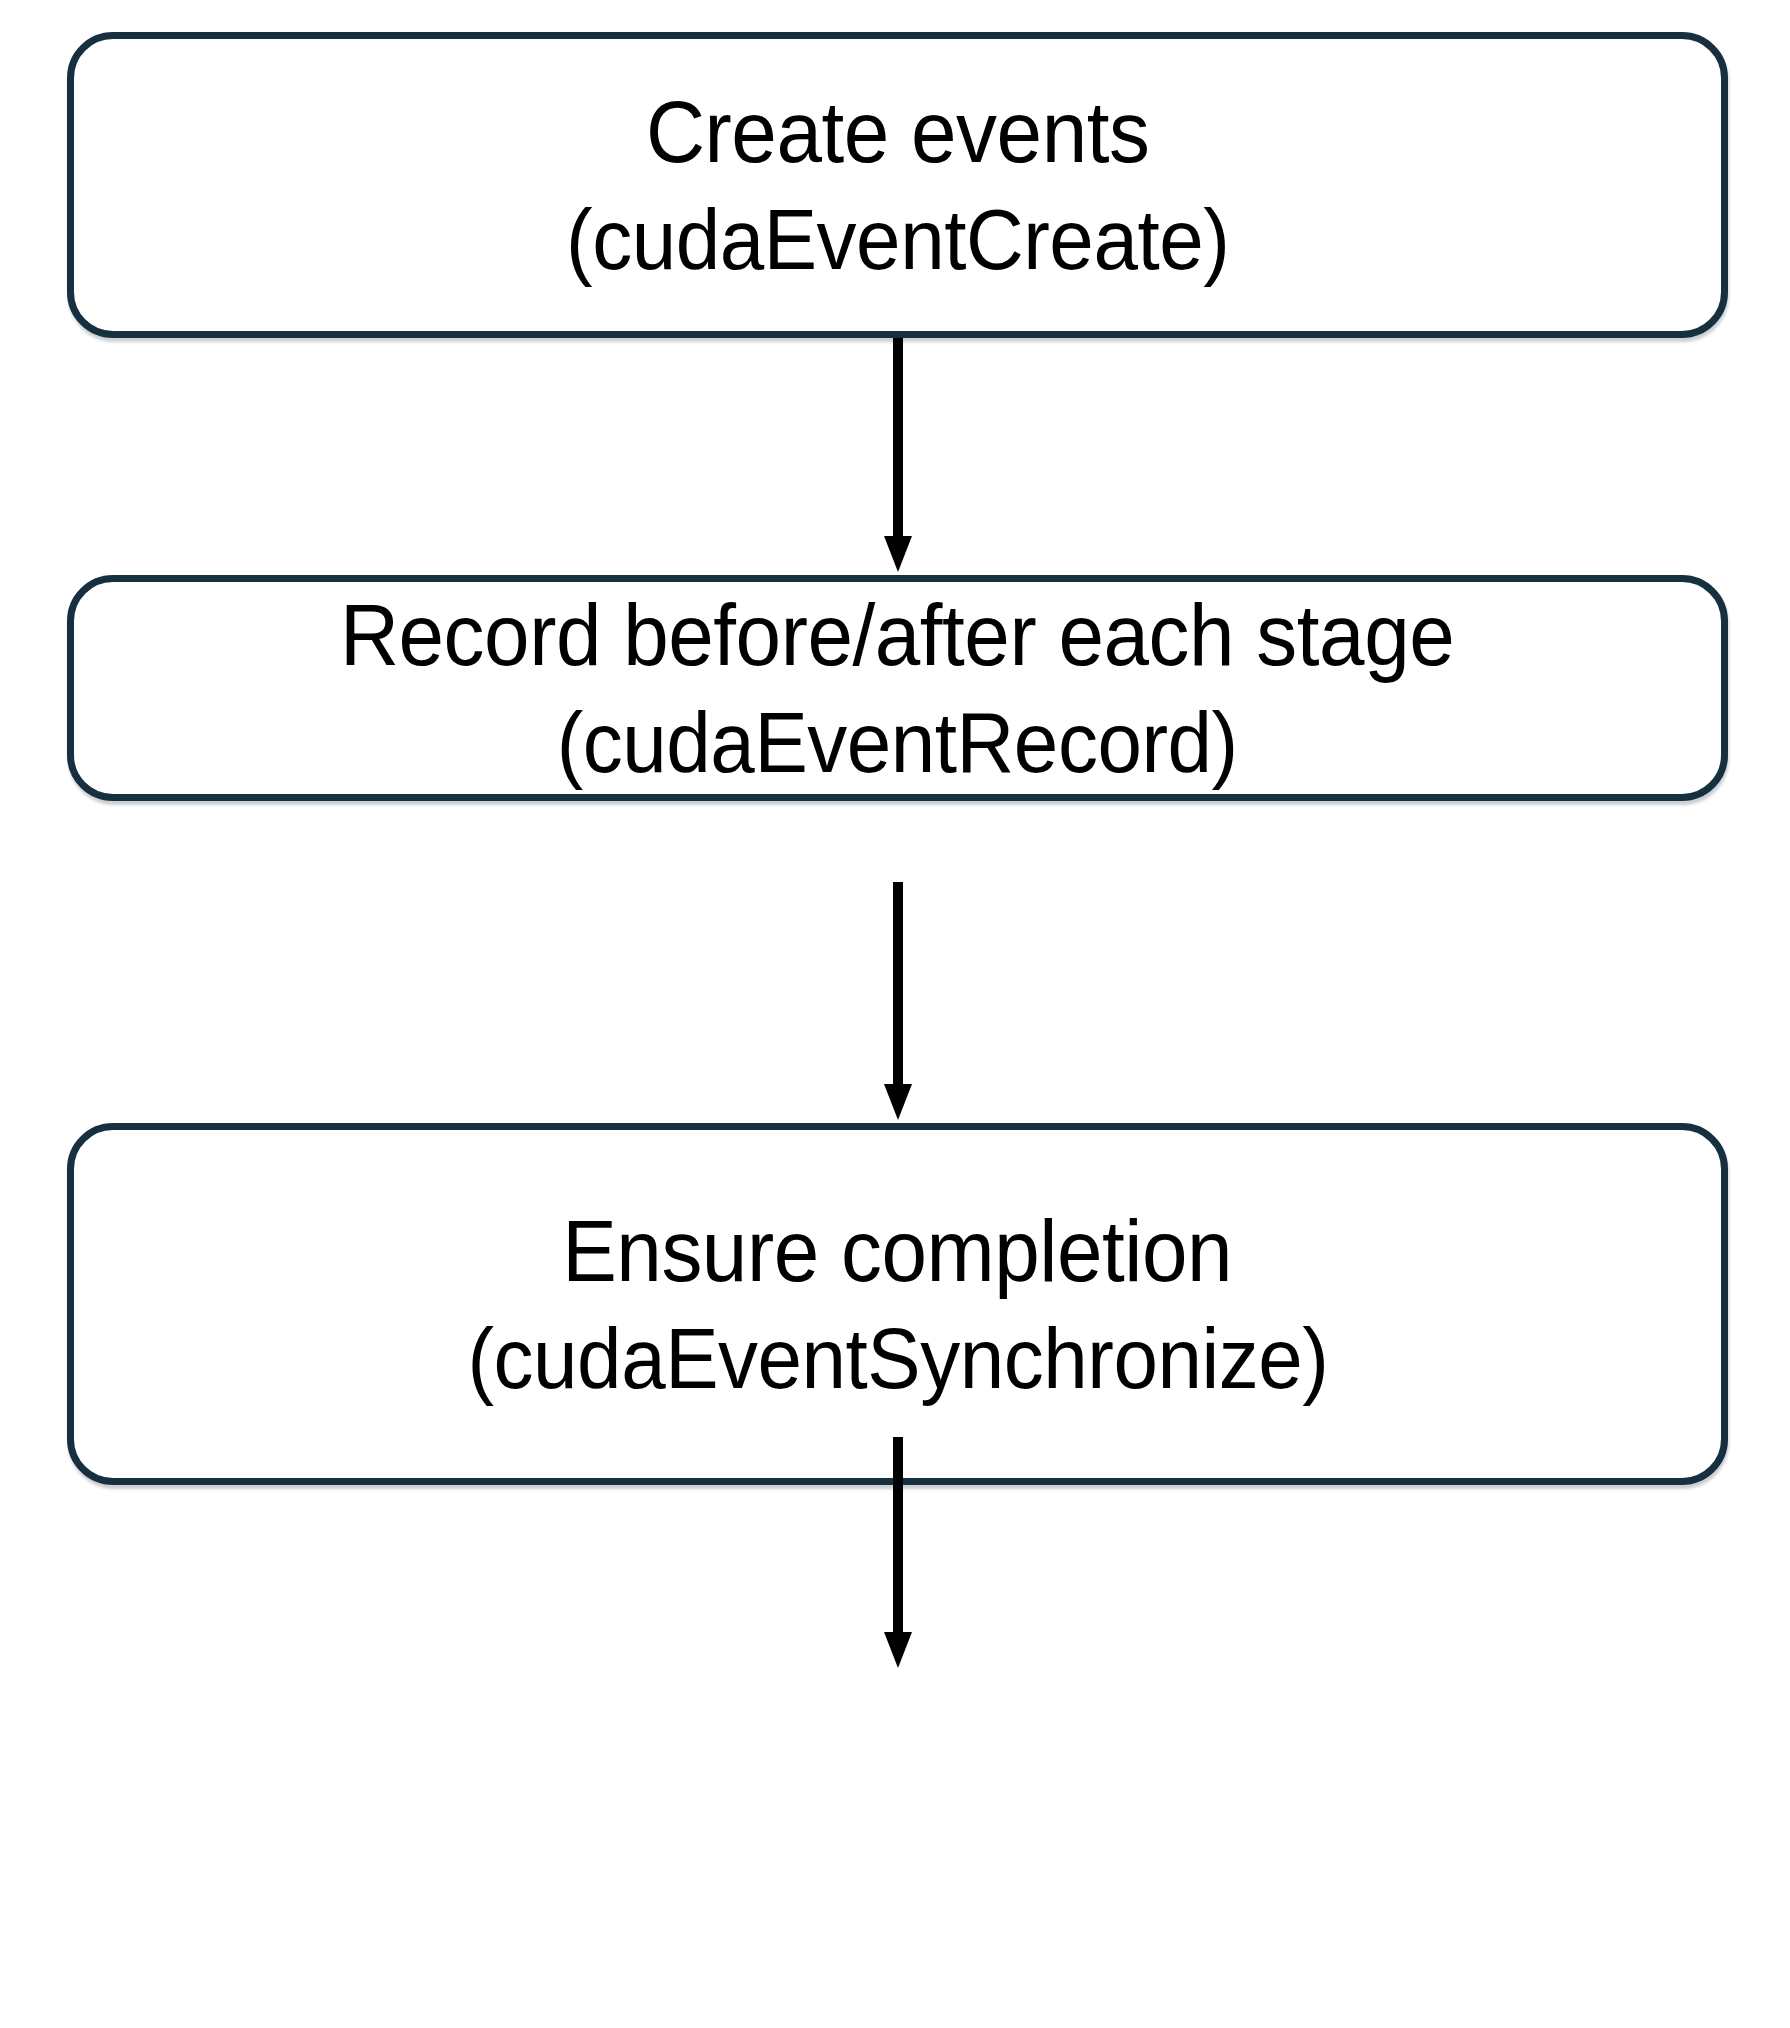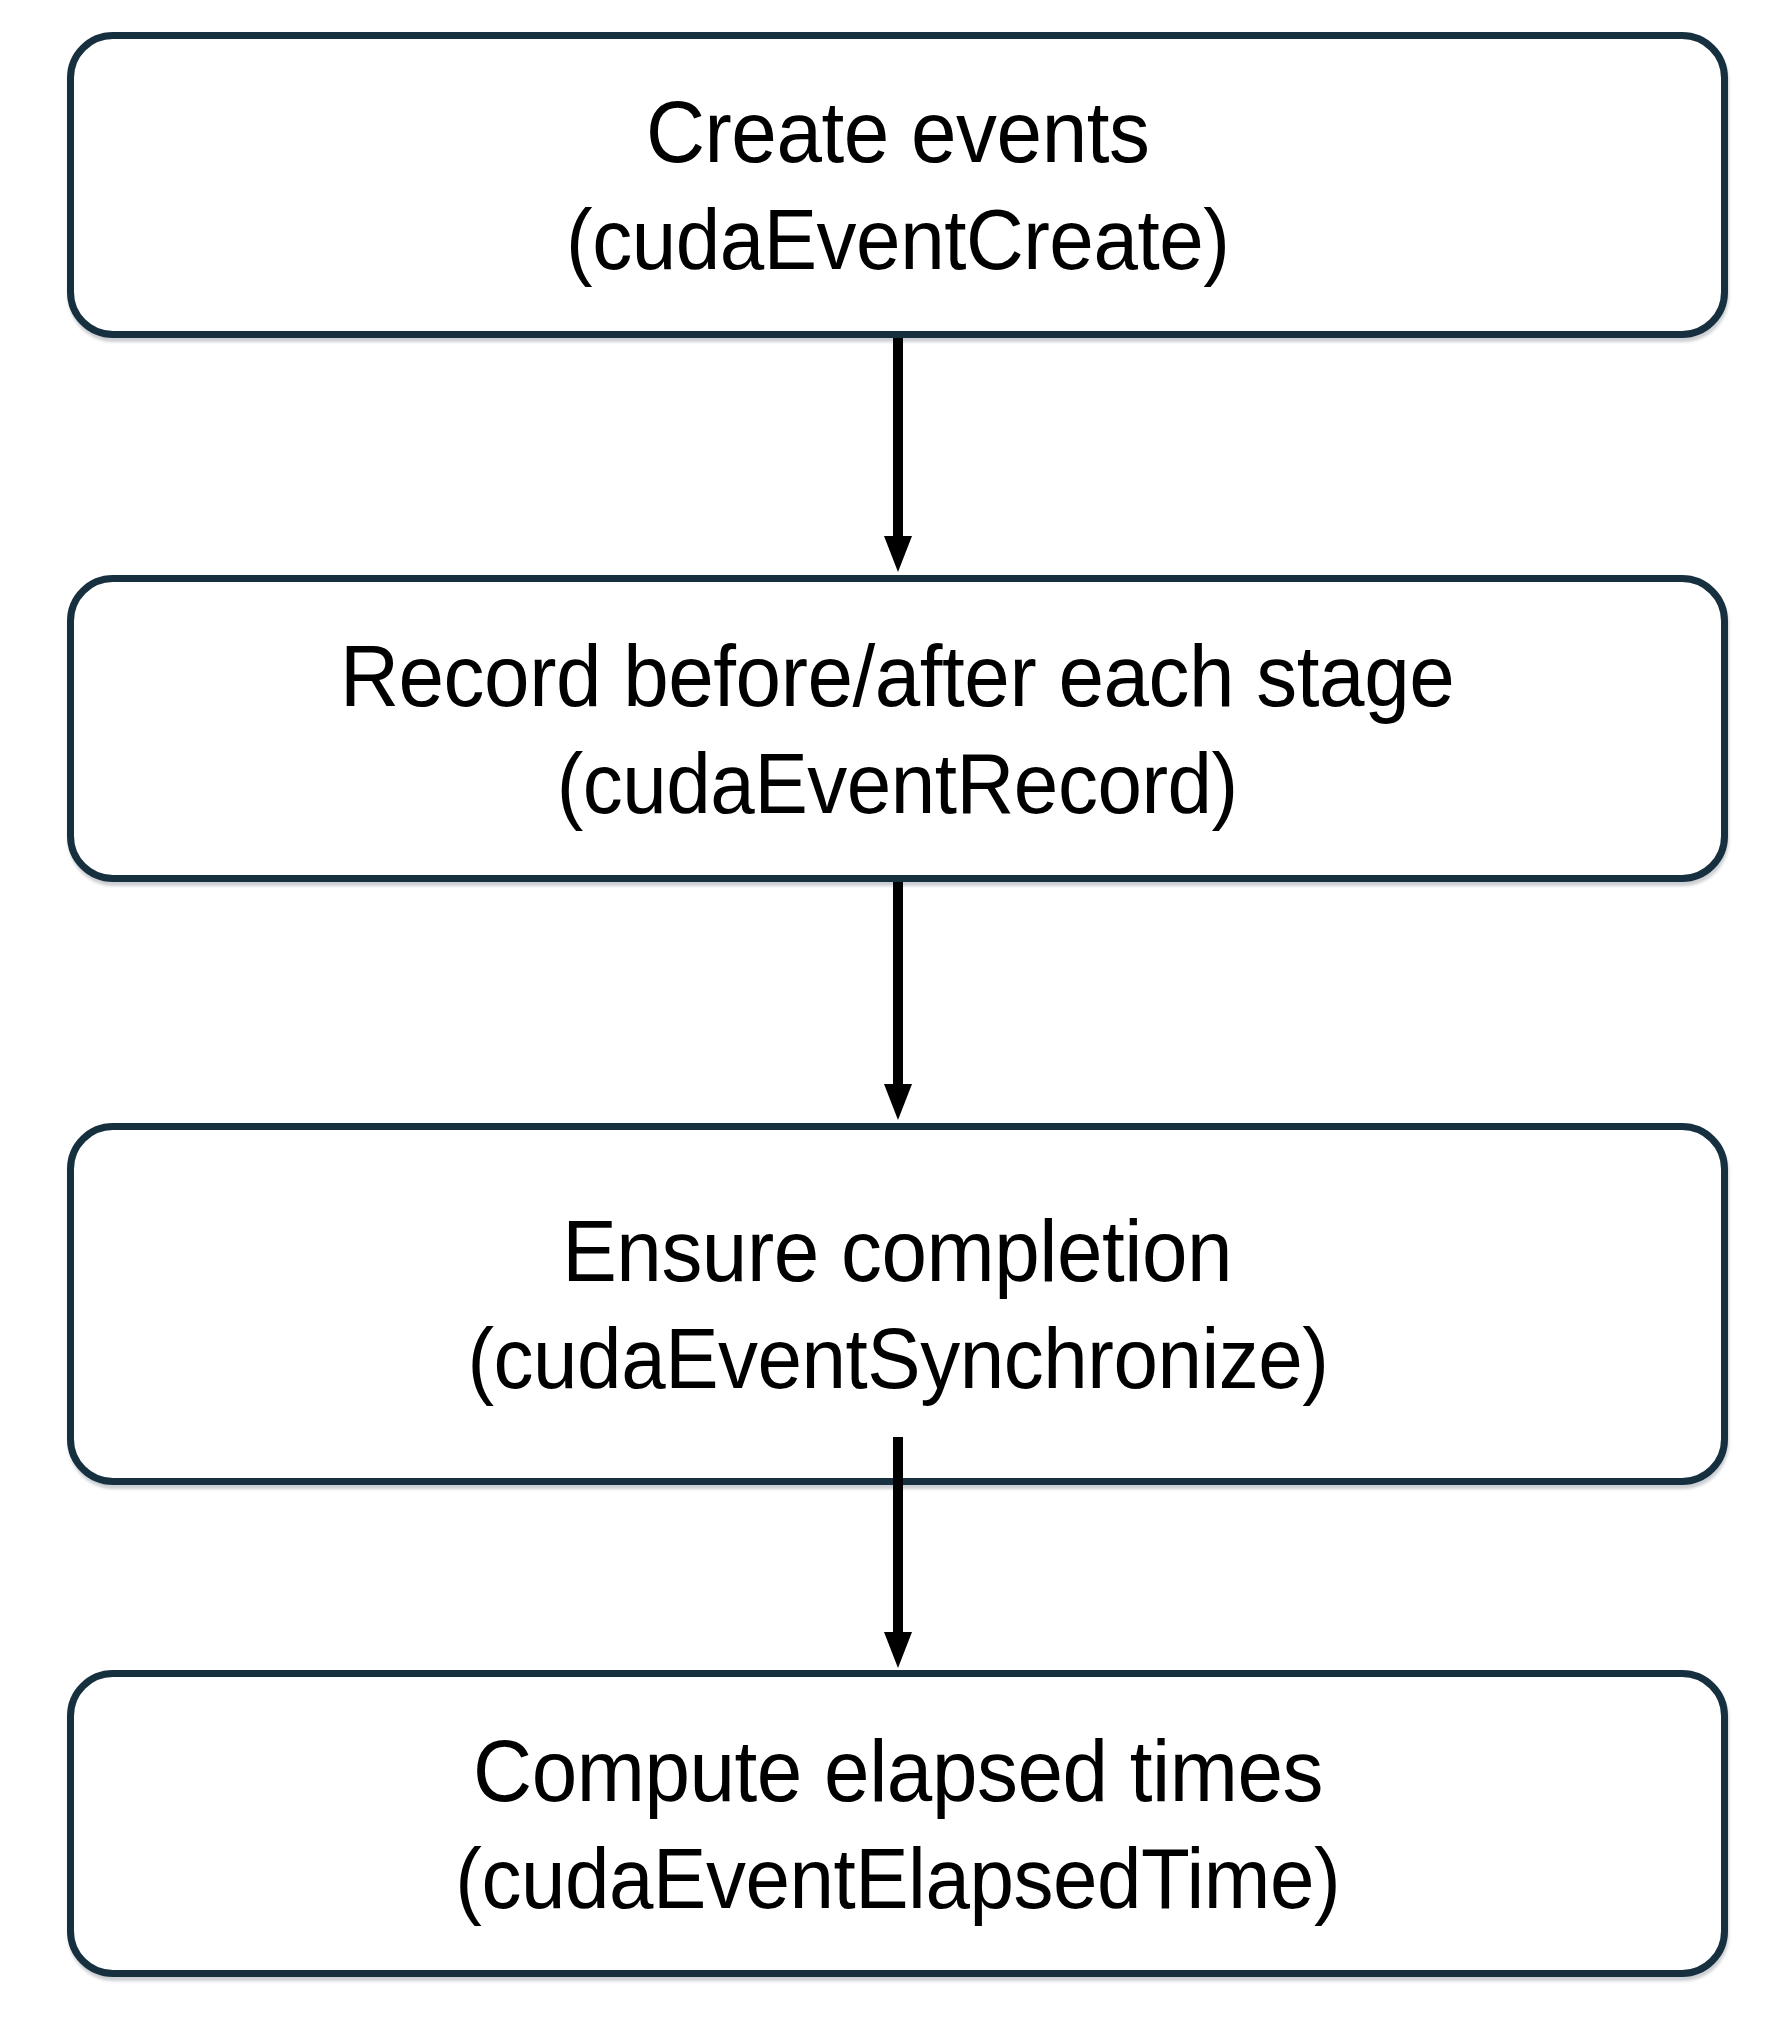--- a/index.html
+++ b/index.html
@@ -50,21 +50,21 @@
     white-space: nowrap;
     transform: scaleX(0.93);
     transform-origin: center center;
   }
   .node-line.api {
     font-size: 86px;
   }
 
   
   #node-create   { top: 32px;   height: 306px; }
-  #node-record   { top: 575px;  height: 307px; }
+  #node-record   { top: 575px;  height: 226px; }
   #node-sync     { top: 1123px; height: 362px; }
   #node-elapsed  { top: 1670px; height: 307px; }
 
   
   .connector {
     position: absolute;
     left: 884px;
     width: 28px;
   }
   .connector .shaft {
@@ -122,18 +122,14 @@
   <div class="node" id="node-sync">
     <span class="node-line">Ensure completion</span>
     <span class="node-line api">(cudaEventSynchronize)</span>
   </div>
 
   <div class="connector" id="arrow-3">
     <div class="shaft"></div>
     <div class="head"></div>
   </div>
 
-  <div class="node" id="node-elapsed">
-    <span class="node-line">Compute elapsed times</span>
-    <span class="node-line api">(cudaEventElapsedTime)</span>
-  </div>
 
 </div>
 
 </body></html>

